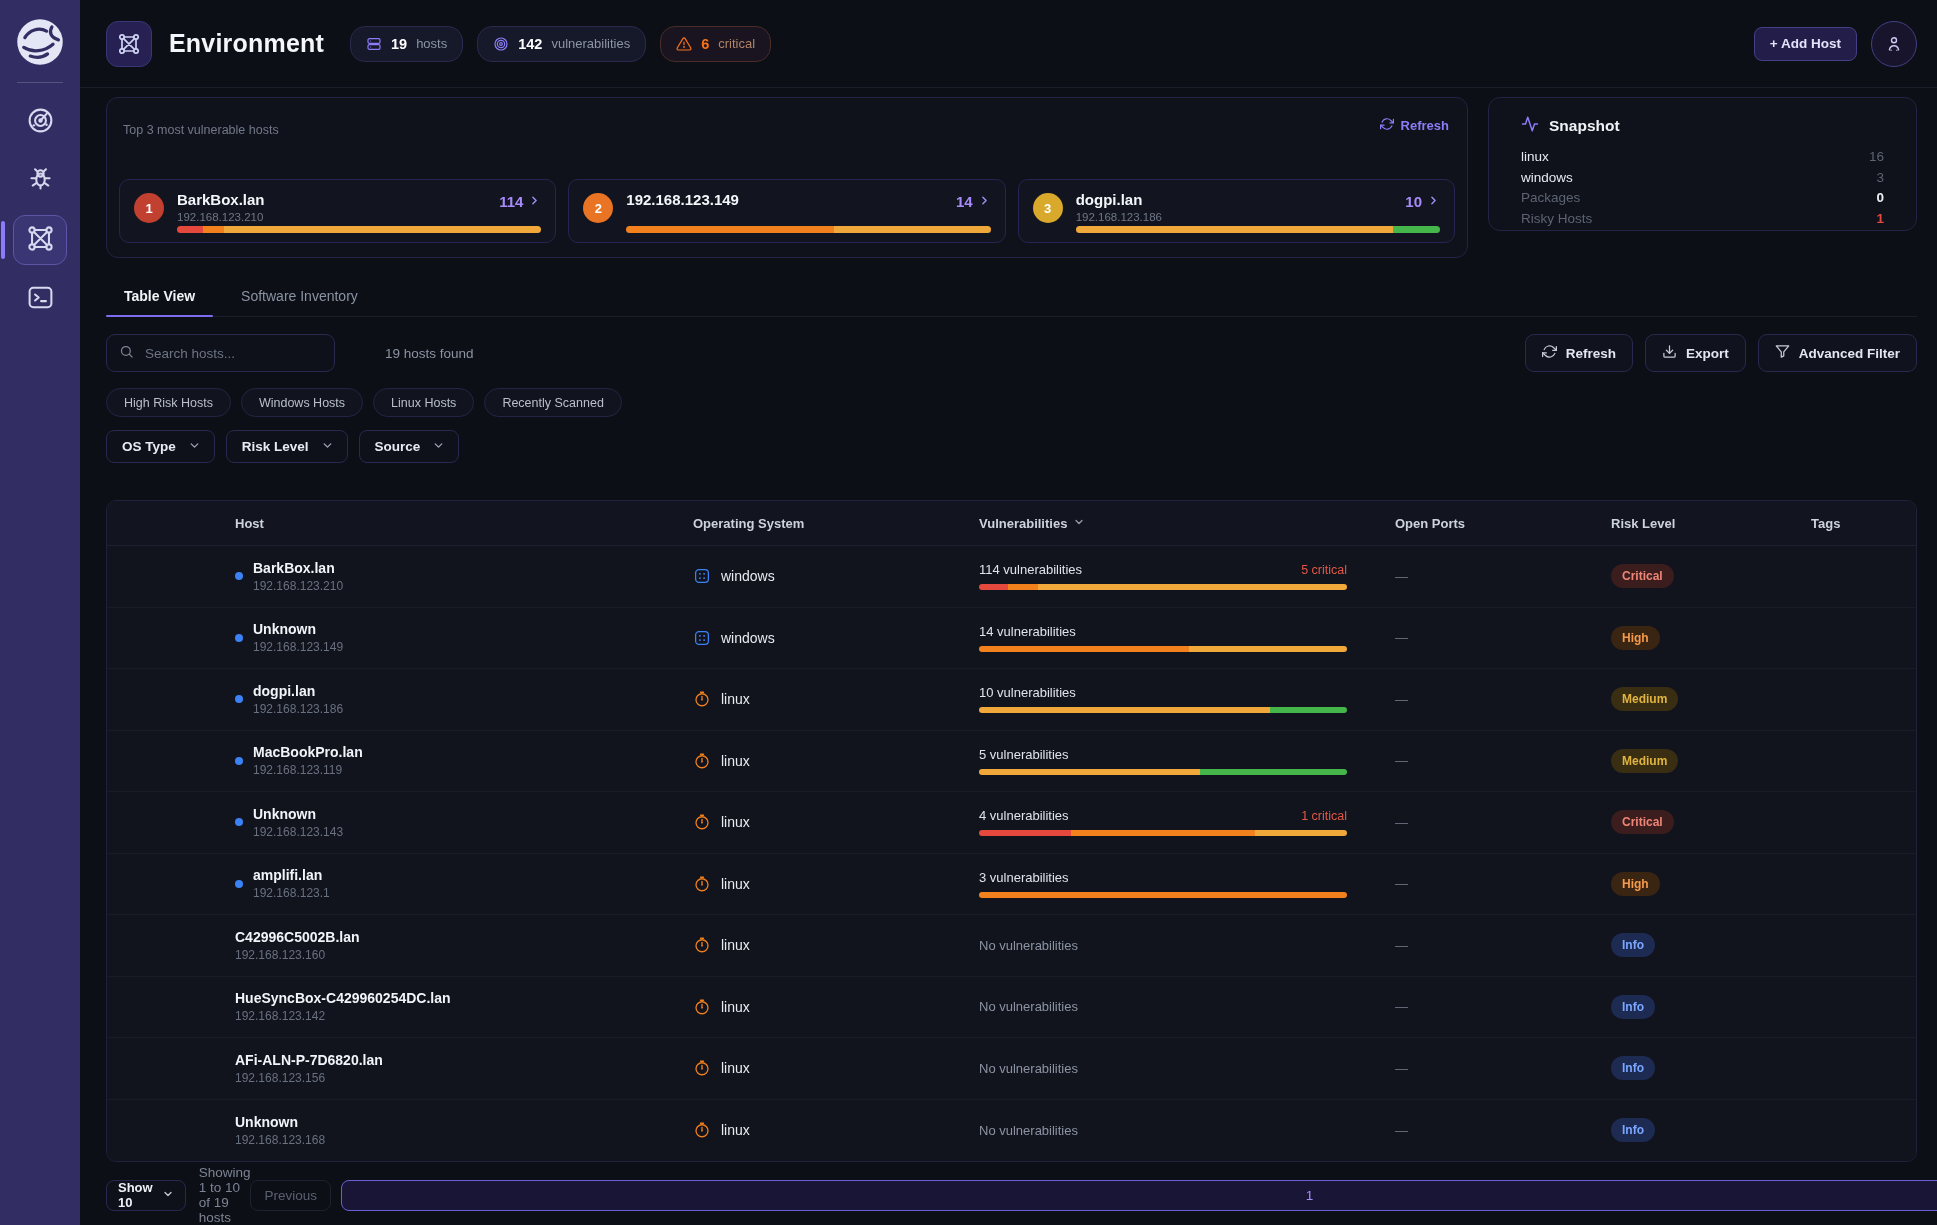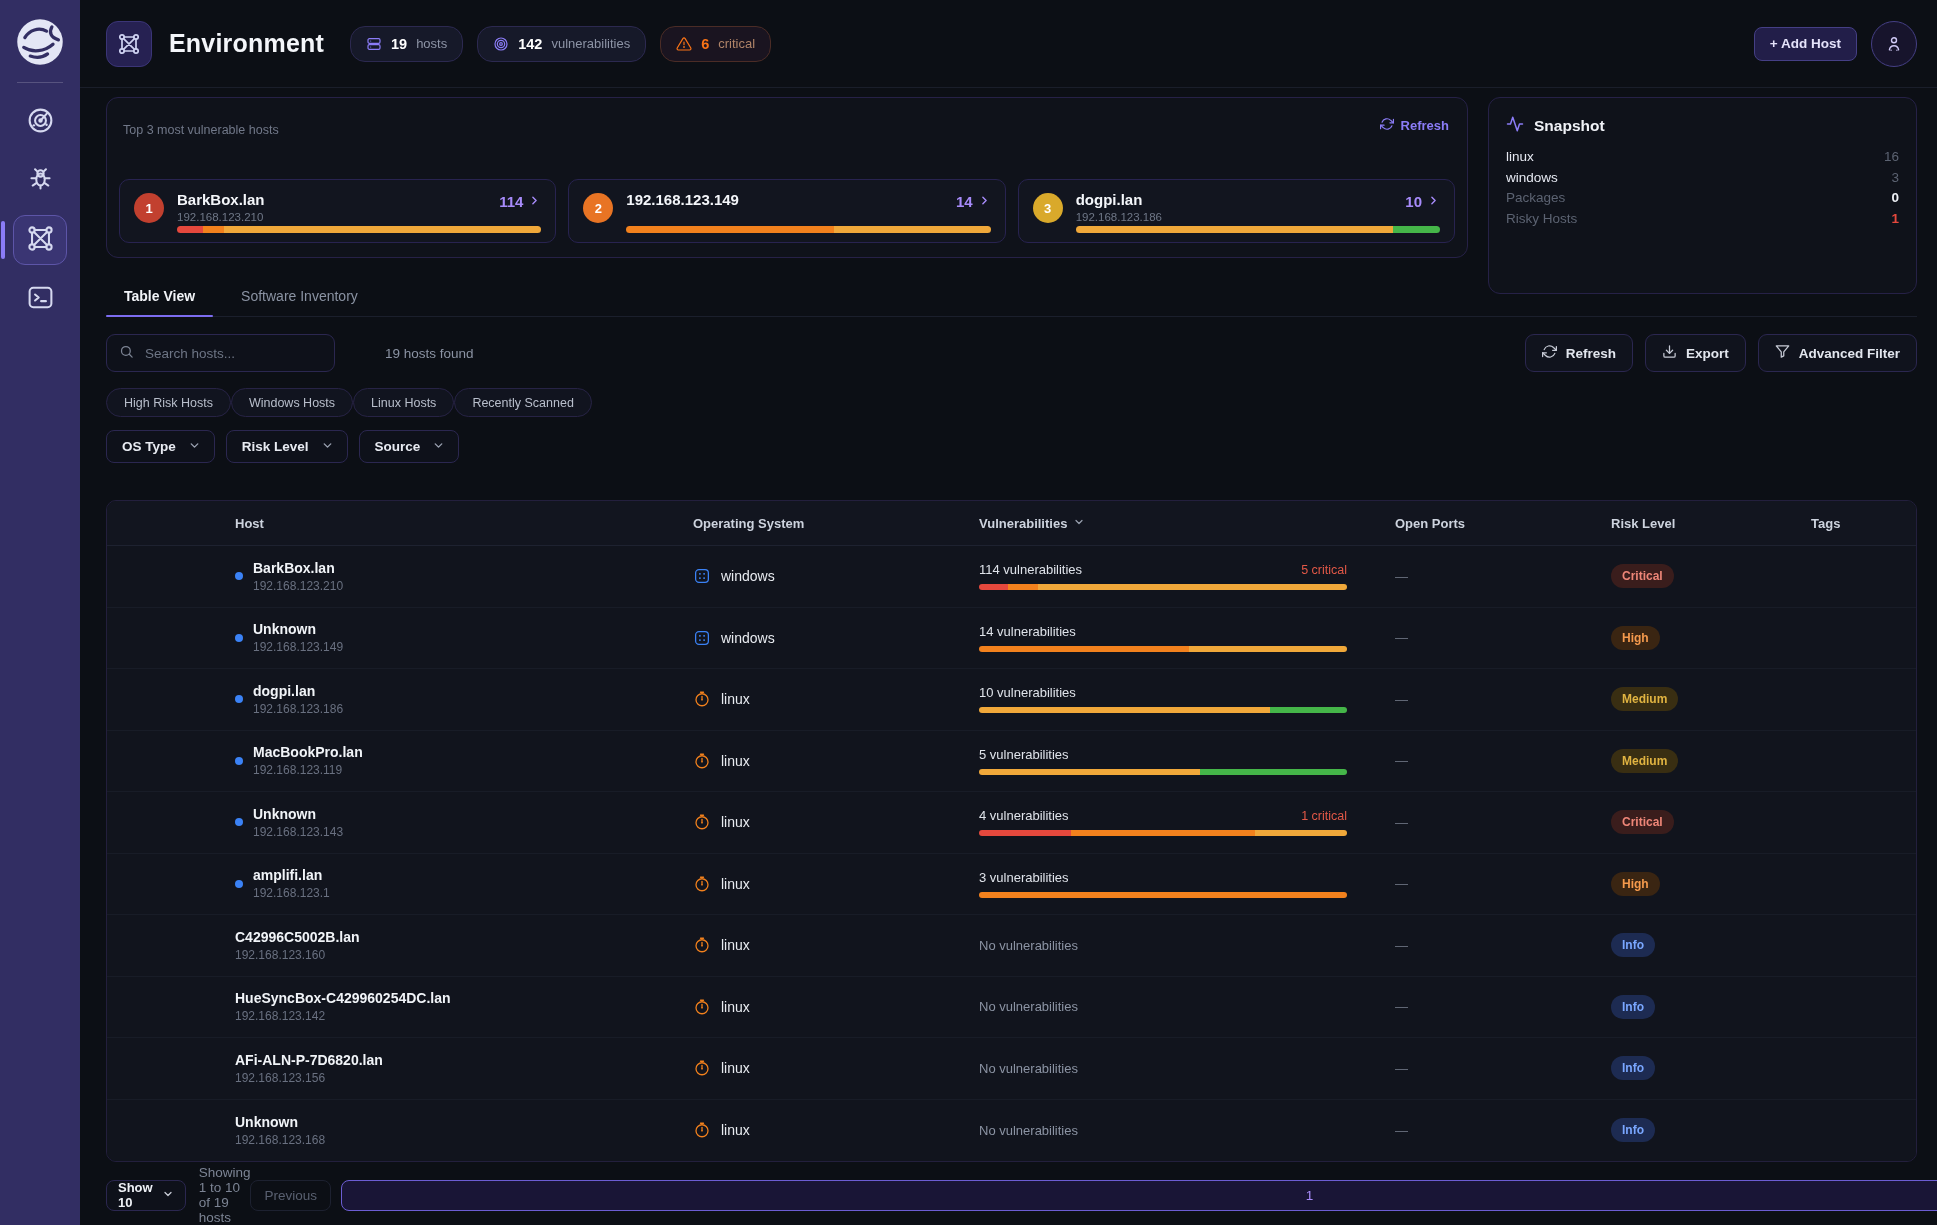--- a/index.html
+++ b/index.html
@@ -58,21 +58,21 @@
           display:flex; align-items:center; justify-content:center; margin-top:3px; flex:none; }
   .mv-name { font-size:15px; font-weight:700; color:#f4f6fa; margin-top:1px; }
   .mv-ip { font-size:11.5px; color:#6f7787; margin-top:3px; }
   .mv-count { position:absolute; right:14px; top:13px; color:#a78bfa; font-weight:700; font-size:15px;
               display:flex; align-items:center; gap:5px; }
   .mv-count svg { width:13px; height:13px; }
   .mv-bar { position:absolute; left:57px; right:14px; bottom:9px; height:7px; border-radius:4px;
             overflow:hidden; display:flex; }
   .mv-bar i, .row-bar i { display:block; height:100%; }
 
-  #snapshot { left:1488px; top:97px; width:429px; height:197px; padding:17px 17px; }
+  #snapshot { left:1488px; top:97px; width:429px; height:134px; padding:17px 32px; }
   .snap-rows { margin-top:10px; }
   .snap-row { display:flex; justify-content:space-between; font-size:13.5px; line-height:20.5px; }
   .lab-light { color:#e6e9f2; } .lab-muted { color:#5c6372; }
   .val-muted { color:#5c6372; } .val-light { color:#eef1f6; font-weight:600; } .val-red { color:#e5483d; font-weight:600; }
 
   
   #tabs { position:absolute; left:106px; top:286px; right:20px; height:31px; border-bottom:1px solid #1b1f2c;
           display:flex; gap:46px; padding:0 18px; }
   .tab { font-size:14px; color:#8b93a3; position:relative; padding-top:2px; }
   .tab.active { color:#f2f4f8; font-weight:600; }
@@ -87,21 +87,21 @@
   .search-box input { background:none; border:none; outline:none; color:#dfe3ec; font-size:13.5px; width:100%;
                       font-family:inherit; }
   .search-box input::placeholder { color:#6d7585; }
   .hosts-found { margin-left:50px; color:#8b93a3; font-size:13.5px; }
   .toolbar-btns { margin-left:auto; display:flex; gap:12px; }
   .tb-btn { height:38px; padding:0 16px; border-radius:9px; border:1px solid #2b2750; background:#10131d;
             color:#e2e6ee; font-size:13.5px; font-weight:600; display:flex; align-items:center; gap:9px; }
   .tb-btn svg { width:15px; height:15px; color:#c7cbd6; }
 
   
-  #chips { position:absolute; left:106px; top:388px; display:flex; }
+  #chips { position:absolute; left:106px; top:388px; display:flex; gap:10px; }
   .chip { height:29px; padding:0 17px; border-radius:15px; border:1px solid #272345; background:#11141f;
           color:#b9bfcc; font-size:12.5px; display:flex; align-items:center; }
   #dds { position:absolute; left:106px; top:430px; display:flex; gap:11px; }
   .dd { height:33px; padding:0 13px 0 15px; border-radius:8px; border:1px solid #2b2750; background:#0e111a;
         color:#e8ebf2; font-size:13.5px; font-weight:600; display:flex; align-items:center; gap:12px; }
   .dd svg { width:13px; height:13px; color:#9aa1b0; }
 
   
   #table { position:absolute; left:106px; top:500px; width:1811px; height:662px; border:1px solid #231f3d;
            border-radius:10px; background:#10131c; overflow:hidden; }

